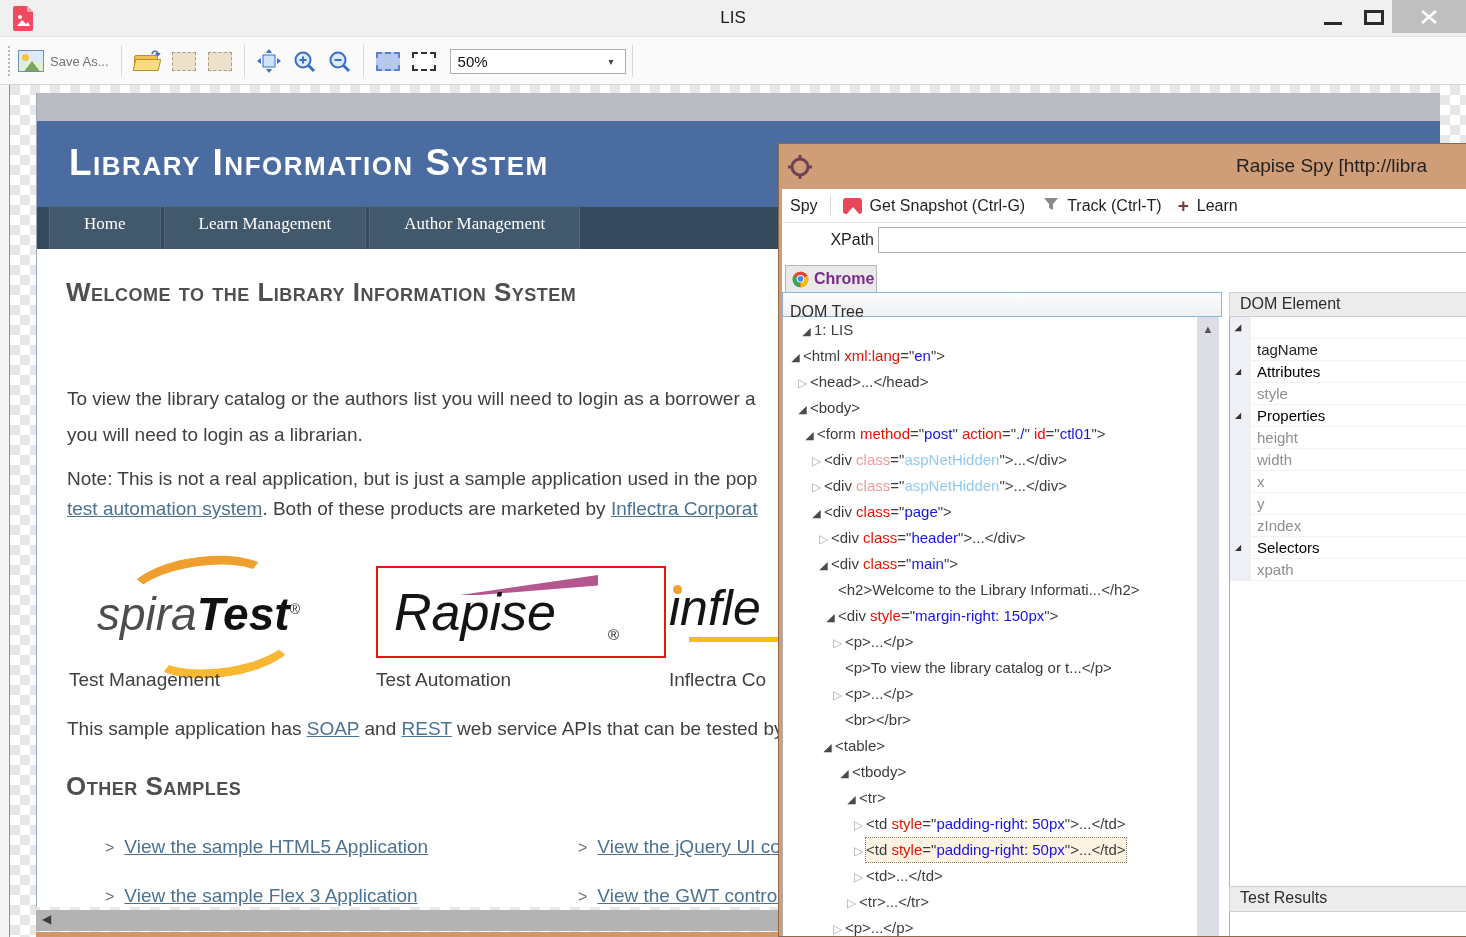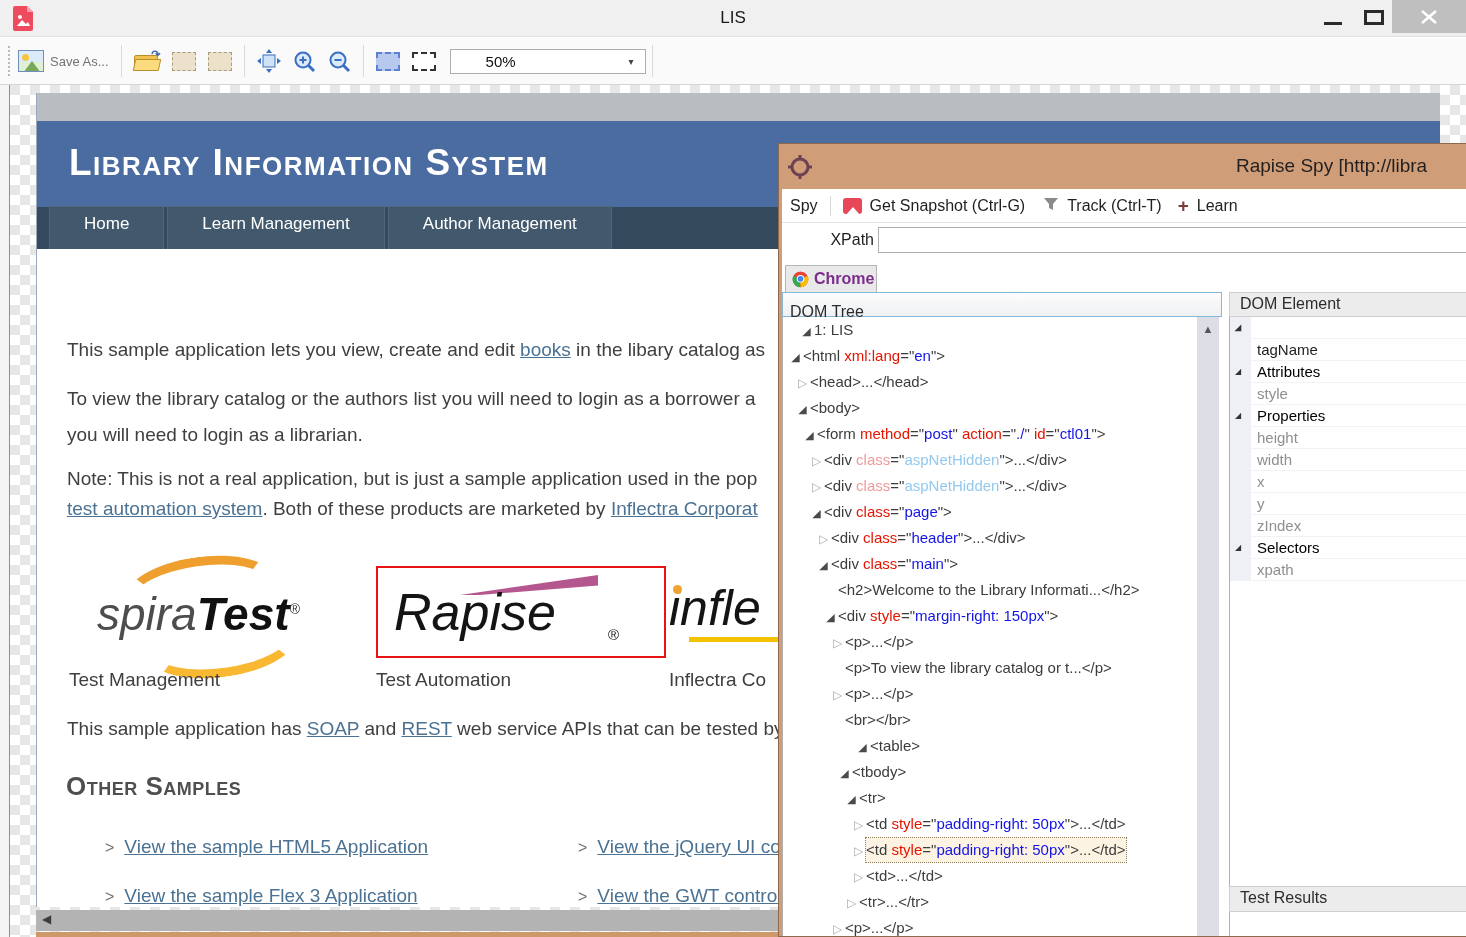--- a/index.html
+++ b/index.html
@@ -26,40 +26,40 @@
   .ic-photo { width:26px; height:22px; border:1px solid #6f8fb9; background:linear-gradient(#dcebf9 55%, #dff0d3 55%); position:relative; overflow:hidden; }
   .ic-photo::before { content:""; position:absolute; left:3px; top:3px; width:7px; height:7px; border-radius:50%; background:#f3c63e; }
   .ic-photo::after { content:""; position:absolute; left:4px; bottom:-2px; border-left:9px solid transparent; border-right:9px solid transparent; border-bottom:12px solid #7aa85a; }
   .ic-folder { width:26px; height:20px; position:relative; }
   .ic-folder .back { position:absolute; left:0; bottom:0; width:24px; height:16px; background:#f2c14e; border:1px solid #b98f2e; border-radius:2px; }
   .ic-folder .front { position:absolute; left:0; bottom:0; width:26px; height:12px; background:#fadb7e; border:1px solid #b98f2e; transform:skewX(-12deg); border-radius:1px; }
   .ic-folder .arrow { position:absolute; right:-1px; top:-3px; font-size:11px; color:#3a66b0; font-weight:bold; }
   .ic-rect-beige { width:24px; height:19px; background:#ece1cb; border:1px dashed #a79a7d; }
   .ic-rect-blue { width:24px; height:19px; background:#b8c9ef; border:2px dashed #5d80d2; }
   .ic-rect-dash { width:24px; height:19px; background:#fff; border:2px dashed #333; }
-  .combo { display:flex; align-items:center; width:196px; height:25px; border:1px solid #abadb3; background:#fff; margin-left:8px;padding-left:28px; }
+  .combo { display:flex; align-items:center; width:176px; height:25px; border:1px solid #abadb3; background:#fff; margin-left:8px; }
   .combo .val { flex:1; font-size:15px; color:#111; padding-left:7px; }
   .combo .arr { width:16px; font-size:10px; color:#444; }
 
   
   .content { position:absolute; left:0; top:85px; width:1466px; height:852px;
     background-color:#fff;
     background-image:
       linear-gradient(45deg,#e7e7e7 25%,transparent 25%,transparent 75%,#e7e7e7 75%),
       linear-gradient(45deg,#e7e7e7 25%,transparent 25%,transparent 75%,#e7e7e7 75%);
     background-size:20px 20px; background-position:0 0,10px 10px; }
   .gutter-left { position:absolute; left:0; top:0; width:10px; height:852px; background:#f5f5f5; border-right:1px solid #8f8f8f; }
 
   
   .page { position:absolute; left:36px; top:8px; width:1404px; height:814px; background:#fff; border-left:1px solid #9aaabb; overflow:hidden; }
   .browser-strip { height:28px; background:#b9bcc1; }
   .masthead { height:86px; background:#4a6ca1; }
   .masthead h1 { padding-left:32px; line-height:84px; font-size:37px; font-weight:bold; color:#fff; font-variant:small-caps; letter-spacing:1.5px; }
   .nav { height:42px; background:#35495c; padding-left:12px; display:flex; align-items:center; gap:3px; }
-  .nav-btn { height:45px; line-height:34px; padding:0 34px; background:#42586c; border:1px solid #51677b; color:#fff; font-size:17px; }
+  .nav-btn { height:45px; line-height:34px; padding:0 34px; background:#42586c; border:1px solid #51677b; color:#fff; font-size:17px;font-family:Liberation Serif, serif; }
   .page-body { position:relative; height:658px; background:#fff; font-size:19px; color:#3f3f3f; }
   .page-body .abs { position:absolute; white-space:nowrap; }
   .page-h2 { font-size:26px; font-weight:bold; color:#4f4f4f; font-variant:small-caps; letter-spacing:0.5px; }
   a.plink { color:#4b7292; text-decoration:underline; }
 
   .logo-strip { position:absolute; left:0; top:312px; width:1404px; height:135px; }
   .logo-spira { position:absolute; left:48px; top:0; width:250px; height:112px; }
   .arc-top { position:absolute; left:40px; top:-4px; width:150px; height:64px; border:9px solid transparent; border-top-color:#ef9f2e; border-radius:50%; transform:rotate(-8deg); }
   .arc-bot { position:absolute; left:62px; top:52px; width:150px; height:64px; border:9px solid transparent; border-bottom-color:#f8b832; border-radius:50%; transform:rotate(-8deg); }
   .spira-text { position:absolute; left:12px; top:26px; font-size:46px; font-style:italic; color:#4d4d4d; }
@@ -221,24 +221,22 @@
       <div class="browser-strip"></div>
       <div class="masthead">
         <h1>Library Information System</h1>
       </div>
       <div class="nav">
           <div class="nav-btn">Home</div>
           <div class="nav-btn">Learn Management</div>
           <div class="nav-btn">Author Management</div>
         </div>
       <div class="page-body">
-
-        <div class="abs" style="left:30px; top:90px;">
-          <span>This sample application lets you view, create and edit </span><a class="plink">books</a><span> in the libary catalog as</span>
-        </div>
+        <div class="abs page-h2" style="left:29px; top:28px;">Welcome to the Library Information System</div>
+
         <div class="abs" style="left:30px; top:139px;">To view the library catalog or the authors list you will need to login as a borrower a</div>
         <div class="abs" style="left:30px; top:175px;">you will need to login as a librarian.</div>
         <div class="abs" style="left:30px; top:219px;">Note: This is not a real application, but is just a sample application used in the pop</div>
         <div class="abs" style="left:30px; top:249px;">
           <a class="plink">test automation system</a><span>. Both of these products are marketed by </span><a class="plink">Inflectra Corporat</a>
         </div>
 
         <div class="logo-strip">
           <div class="logo-spira">
             <span class="arc-top"></span>
@@ -335,21 +333,21 @@
           <div class="tree-row" style="padding-left: 26px;"><span class="tw closed">▷</span><span class="inner"><span class="sg-t">&lt;div </span><span class="sg-ad">class</span><span class="sg-t">="</span><span class="sg-vd">aspNetHidden</span><span class="sg-t">"&gt;...&lt;/div&gt;</span></span></div>
           <div class="tree-row" style="padding-left: 26px;"><span class="tw open">◢</span><span class="inner"><span class="sg-t">&lt;div </span><span class="sg-a">class</span><span class="sg-t">="</span><span class="sg-v">page</span><span class="sg-t">"&gt;</span></span></div>
           <div class="tree-row" style="padding-left: 33px;"><span class="tw closed">▷</span><span class="inner"><span class="sg-t">&lt;div </span><span class="sg-a">class</span><span class="sg-t">="</span><span class="sg-v">header</span><span class="sg-t">"&gt;...&lt;/div&gt;</span></span></div>
           <div class="tree-row" style="padding-left: 33px;"><span class="tw open">◢</span><span class="inner"><span class="sg-t">&lt;div </span><span class="sg-a">class</span><span class="sg-t">="</span><span class="sg-v">main</span><span class="sg-t">"&gt;</span></span></div>
           <div class="tree-row" style="padding-left: 40px;"><span class="tw none"></span><span class="inner"><span class="sg-t">&lt;h2&gt;Welcome to the Library Informati...&lt;/h2&gt;</span></span></div>
           <div class="tree-row" style="padding-left: 40px;"><span class="tw open">◢</span><span class="inner"><span class="sg-t">&lt;div </span><span class="sg-a">style</span><span class="sg-t">="</span><span class="sg-v">margin-right: 150px</span><span class="sg-t">"&gt;</span></span></div>
           <div class="tree-row" style="padding-left: 47px;"><span class="tw closed">▷</span><span class="inner"><span class="sg-t">&lt;p&gt;...&lt;/p&gt;</span></span></div>
           <div class="tree-row" style="padding-left: 47px;"><span class="tw none"></span><span class="inner"><span class="sg-t">&lt;p&gt;To view the library catalog or t...&lt;/p&gt;</span></span></div>
           <div class="tree-row" style="padding-left: 47px;"><span class="tw closed">▷</span><span class="inner"><span class="sg-t">&lt;p&gt;...&lt;/p&gt;</span></span></div>
           <div class="tree-row" style="padding-left: 47px;"><span class="tw none"></span><span class="inner"><span class="sg-t">&lt;br&gt;&lt;/br&gt;</span></span></div>
-          <div class="tree-row" style="padding-left: 72px;"><span class="tw open">◢</span><span class="inner"><span class="sg-t">&lt;table&gt;</span></span></div>
+          <div class="tree-row" style="padding-left: 37px;"><span class="tw open">◢</span><span class="inner"><span class="sg-t">&lt;table&gt;</span></span></div>
           <div class="tree-row" style="padding-left: 54px;"><span class="tw open">◢</span><span class="inner"><span class="sg-t">&lt;tbody&gt;</span></span></div>
           <div class="tree-row" style="padding-left: 61px;"><span class="tw open">◢</span><span class="inner"><span class="sg-t">&lt;tr&gt;</span></span></div>
           <div class="tree-row" style="padding-left: 68px;"><span class="tw closed">▷</span><span class="inner"><span class="sg-t">&lt;td </span><span class="sg-a">style</span><span class="sg-t">="</span><span class="sg-v">padding-right: 50px</span><span class="sg-t">"&gt;...&lt;/td&gt;</span></span></div>
           <div class="tree-row sel" style="padding-left: 68px;"><span class="tw closed">▷</span><span class="inner"><span class="sg-t">&lt;td </span><span class="sg-a">style</span><span class="sg-t">="</span><span class="sg-v">padding-right: 50px</span><span class="sg-t">"&gt;...&lt;/td&gt;</span></span></div>
           <div class="tree-row" style="padding-left: 68px;"><span class="tw closed">▷</span><span class="inner"><span class="sg-t">&lt;td&gt;...&lt;/td&gt;</span></span></div>
           <div class="tree-row" style="padding-left: 61px;"><span class="tw closed">▷</span><span class="inner"><span class="sg-t">&lt;tr&gt;...&lt;/tr&gt;</span></span></div>
           <div class="tree-row" style="padding-left: 47px;"><span class="tw closed">▷</span><span class="inner"><span class="sg-t">&lt;p&gt;...&lt;/p&gt;</span></span></div>
         </div>
       <div class="vscroll">
         <span class="up">▲</span>

